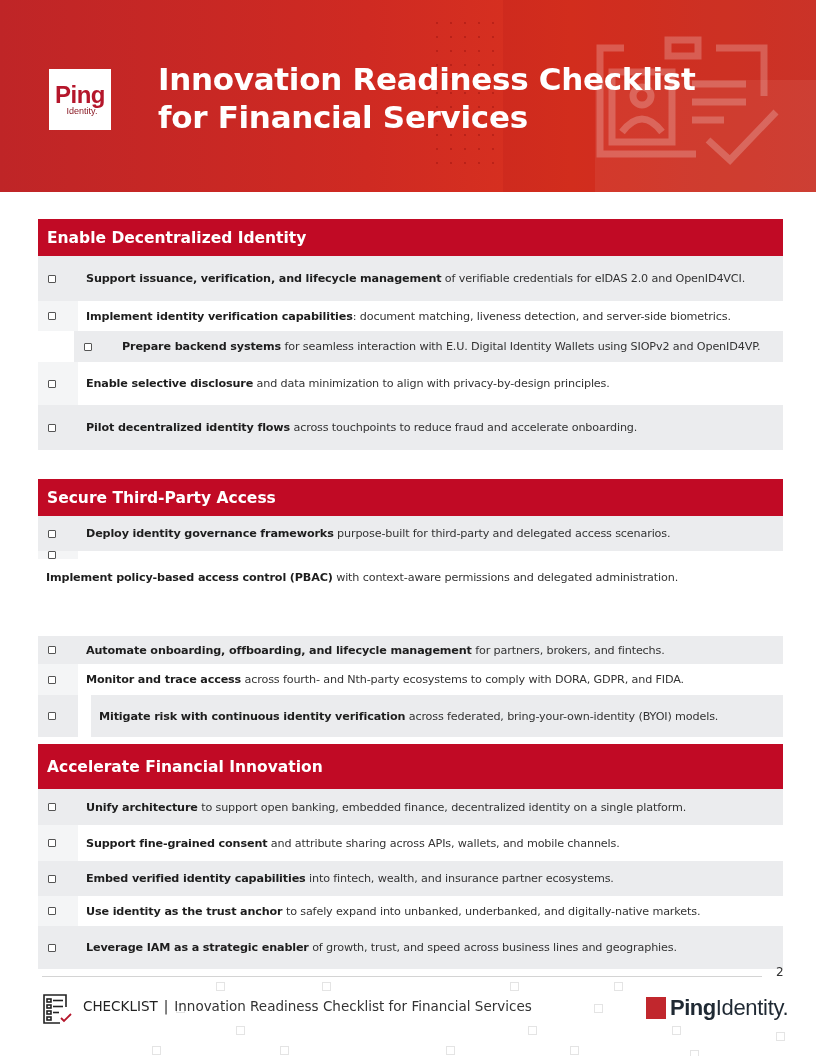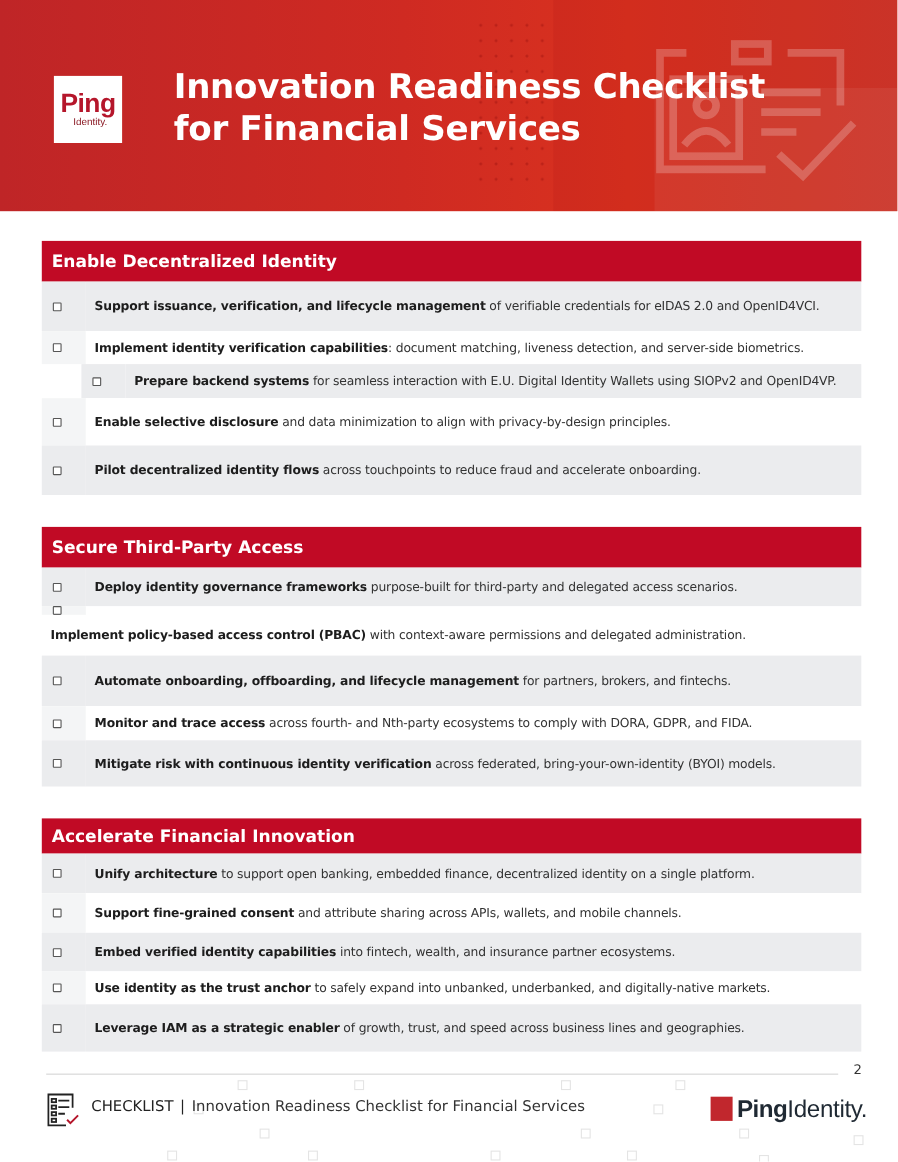--- a/index.html
+++ b/index.html
@@ -171,48 +171,48 @@
       </div>
   </div>
   <div class="row plain" style="height:45px;flex-direction:column;">
     <div class="cb-cell">
         <div class="cb"></div>
       </div>
     <div class="text-cell">
         <span><b>Implement policy-based access control (PBAC)</b><span> with context-aware permissions and delegated administration.</span></span>
       </div>
   </div>
-  <div class="row shade" style="height:46px;">
+  <div class="row shade" style="height:28px;margin-top:40px;">
     <div class="cb-cell">
         <div class="cb"></div>
       </div>
     <div class="text-cell">
         <span><b>Automate onboarding, offboarding, and lifecycle management</b><span> for partners, brokers, and fintechs.</span></span>
       </div>
   </div>
   <div class="row plain" style="height:31px;">
     <div class="cb-cell">
         <div class="cb"></div>
       </div>
     <div class="text-cell">
         <span><b>Monitor and trace access</b><span> across fourth- and Nth-party ecosystems to comply with DORA, GDPR, and FIDA.</span></span>
       </div>
   </div>
-  <div class="row shade" style="height:42px;">
+  <div class="row shade" style="height:42px;gap:13px;">
     <div class="cb-cell">
         <div class="cb"></div>
       </div>
     <div class="text-cell">
         <span><b>Mitigate risk with continuous identity verification</b><span> across federated, bring-your-own-identity (BYOI) models.</span></span>
       </div>
   </div>
 </div>
 
 <div class="section" style="top:744px;">
-  <div class="section-header" style="height:32px;">Accelerate Financial Innovation</div>
+  <div class="section-header" style="height:45px;">Accelerate Financial Innovation</div>
   <div class="row shade" style="height:36px;">
     <div class="cb-cell">
         <div class="cb"></div>
       </div>
     <div class="text-cell">
         <span><b>Unify architecture</b><span> to support open banking, embedded finance, decentralized identity on a single platform.</span></span>
       </div>
   </div>
   <div class="row plain" style="height:36px;">
     <div class="cb-cell">

